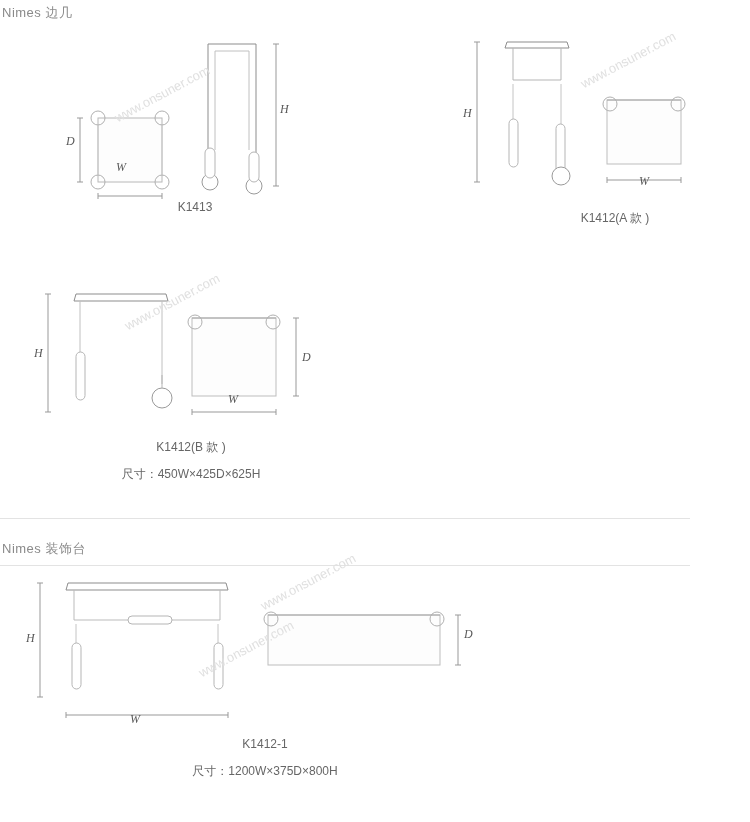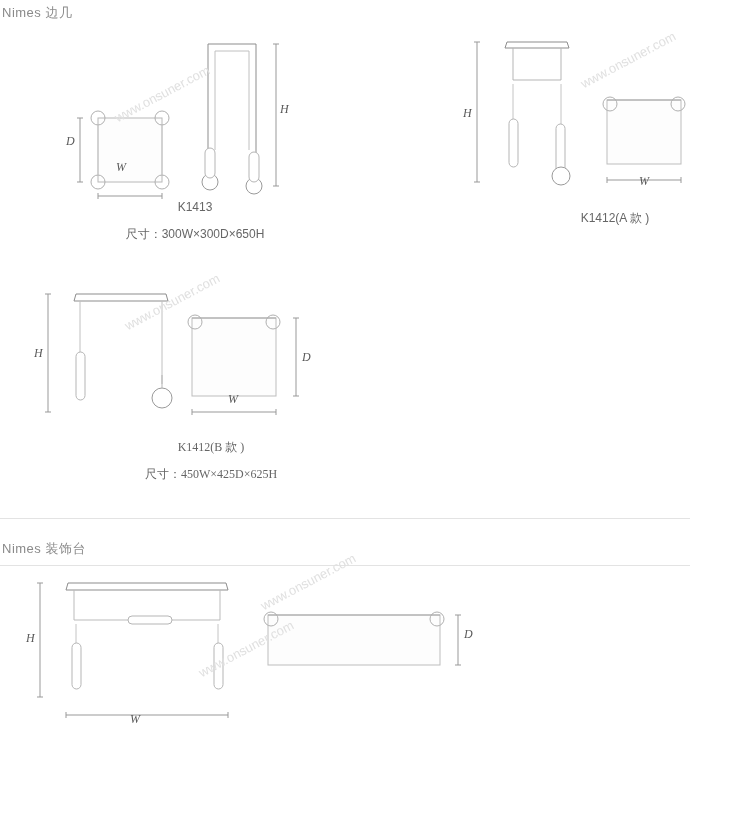--- a/index.html
+++ b/index.html
@@ -101,21 +101,20 @@
       </g>
     </svg>
     <span class="dimlabel" style="left:6px; top:104px;">D</span>
     <span class="dimlabel" style="left:56px; top:130px;">W</span>
     <span class="dimlabel" style="left:220px; top:72px;">H</span>
   </div>
   <div class="wm rot" style="left:112px; top:112px;">www.onsuner.com</div>
 
   <div class="caption" style="left:100px; top:200px; width:190px;">
     <span class="name">K1413</span>
-    <span class="dim">尺寸：300W×300D×650H</span>
   </div>
 
   <div class="fig" style="left:455px; top:24px;">
     <svg width="270" height="175" viewBox="0 0 270 175">
       <g fill="none" stroke="#9a9a9a" stroke-width="1">
 
         <path d="M52 18 L112 18" stroke="#8d8d8d"></path>
         <path d="M50 24 L114 24" stroke="#8d8d8d"></path>
         <path d="M52 18 L50 24 M112 18 L114 24" stroke="#8d8d8d"></path>
         <path d="M58 24 L58 56 M106 24 L106 56" stroke="#b5b5b5"></path>
@@ -176,21 +175,21 @@
         <path d="M162 132 L246 132" stroke="#999"></path>
         <path d="M162 129 L162 135 M246 129 L246 135" stroke="#999"></path>
       </g>
     </svg>
     <span class="dimlabel" style="left:4px; top:66px;">H</span>
     <span class="dimlabel" style="left:272px; top:70px;">D</span>
     <span class="dimlabel" style="left:198px; top:112px;">W</span>
   </div>
   <div class="wm rot" style="left:122px; top:320px;">www.onsuner.com</div>
 
-  <div class="caption" style="left:96px; top:440px; width:230px;font-family:Liberation Serif, serif;">
+  <div class="caption" style="left:76px; top:440px; width:230px;">
     <span class="name">K1412(B 款 )</span>
     <span class="dim">尺寸：450W×425D×625H</span>
   </div>
 
   <div class="divider" style="top:518px;"></div>
 
   <div class="section-title" style="left:2px; top:540px;">Nimes 装饰台</div>
 
   <div class="divider" style="top:565px;"></div>
 
@@ -223,14 +222,18 @@
         <path d="M437 40 L443 40 M437 90 L443 90" stroke="#999"></path>
       </g>
     </svg>
     <span class="dimlabel" style="left:8px; top:56px;">H</span>
     <span class="dimlabel" style="left:112px; top:137px;">W</span>
     <span class="dimlabel" style="left:446px; top:52px;">D</span>
   </div>
   <div class="wm rot" style="left:196px; top:667px;">www.onsuner.com</div>
   <div class="wm rot" style="left:258px; top:600px;">www.onsuner.com</div>
 
+  <div class="caption" style="left:140px; top:737px; width:250px;">
+    <span class="name">K1412-1</span>
+    <span class="dim">尺寸：1200W×375D×800H</span>
+  </div>
 
 </div>
 
 </body></html>

